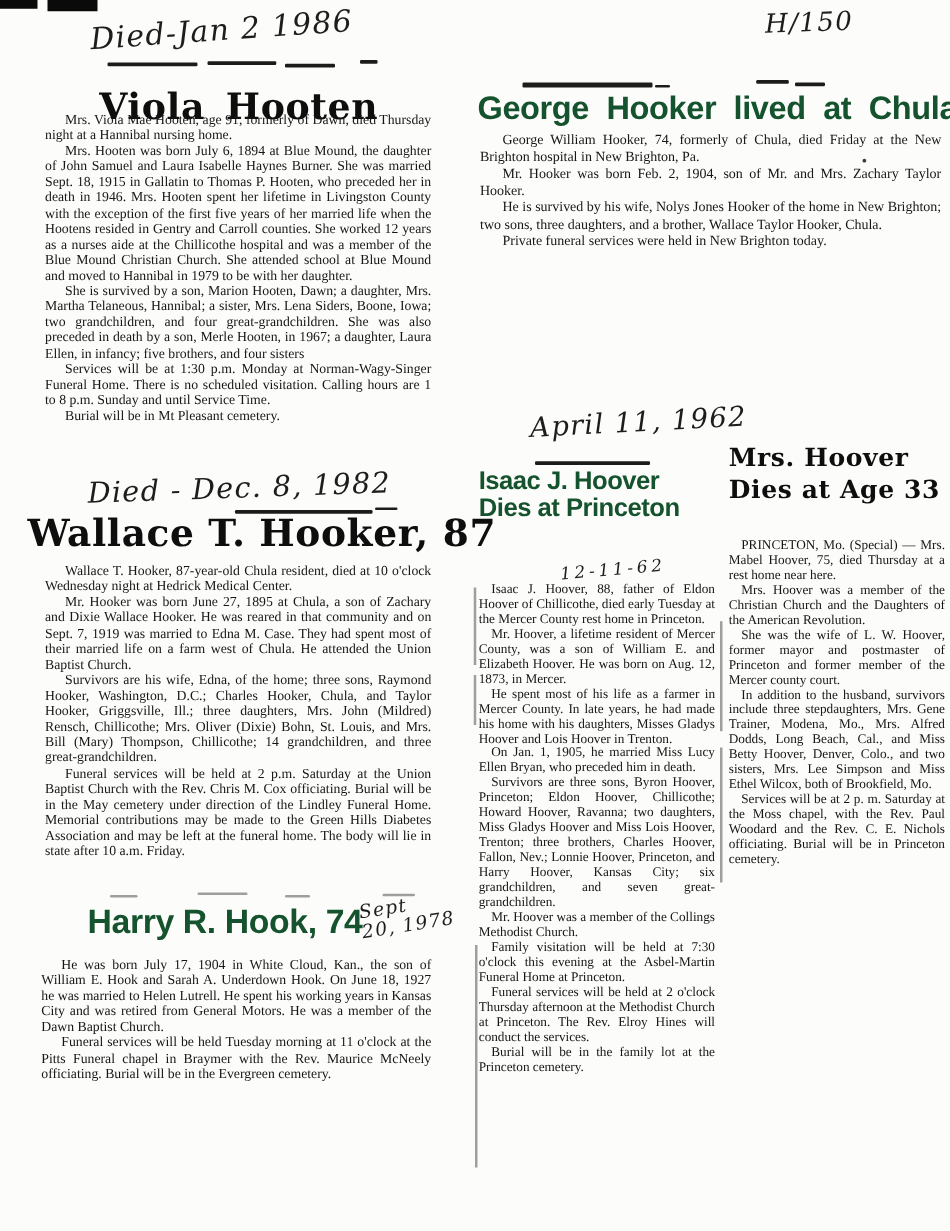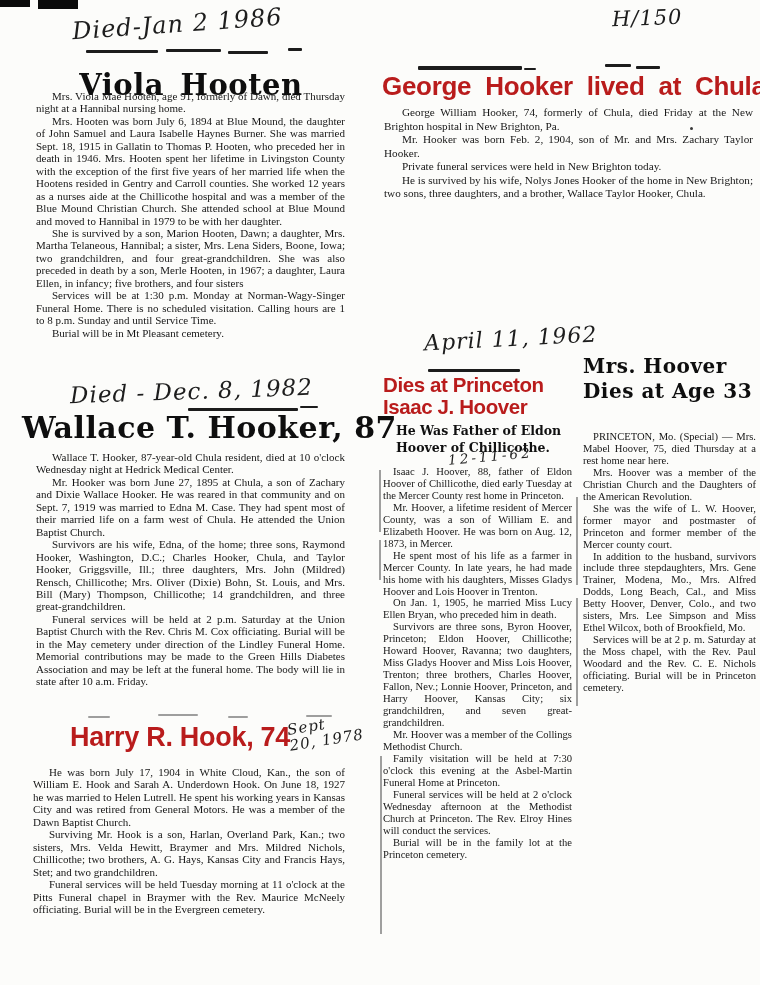--- a/index.html
+++ b/index.html
@@ -9,21 +9,21 @@
     font-family:"Liberation Serif",serif;
   }
   .abs{position:absolute;}
   .rule{position:absolute;background:#1c1c1c;border-radius:1px;}
   .rule.faint{background:#6b6b6b;opacity:.65;}
   .vrule{position:absolute;width:1.5px;background:#606060;opacity:.6;}
   .bar{position:absolute;background:#0a0a0a;}
   .speck{position:absolute;width:3px;height:3px;border-radius:50%;background:#3a3a3a;}
 
   .hl-serif{font-family:"DejaVu Serif",serif;font-weight:700;color:#0e0e0e;}
-  .hl-sans{font-family:"Liberation Sans",sans-serif;font-weight:700;color:#b91c1c;}
+  .hl-sans{font-family:"Liberation Sans",sans-serif;font-weight:700;color:#14532d;}
   .hl-center{text-align:center;white-space:nowrap;}
 
   .hand{
     font-family:"DejaVu Serif",serif;font-style:italic;color:#1d1d1d;
     white-space:nowrap;letter-spacing:1px;
   }
 
   .body{text-align:justify;}
   .body p{margin:0;text-indent:16px;}
   .body-wide{font-size:11px;line-height:12.45px;}
@@ -67,22 +67,22 @@
   <div class="rule" style="left:418px;top:66px;width:104px;height:3.5px;"></div>
   <div class="rule" style="left:524px;top:68px;width:12px;height:2px;"></div>
   <div class="rule" style="left:605px;top:64px;width:26px;height:3px;"></div>
   <div class="rule" style="left:636px;top:66px;width:24px;height:3px;"></div>
 
   <div class="abs hl-sans hl-center" style="left:382px;top:71px;width:374px;font-size:26px;word-spacing:7px;letter-spacing:-.3px;">George Hooker lived at Chula</div>
 
   <div class="abs body body-geo" style="left:384px;top:106px;width:369px;">
       <p>George William Hooker, 74, formerly of Chula, died Friday at the New Brighton hospital in New Brighton, Pa.</p>
       <p>Mr. Hooker was born Feb. 2, 1904, son of Mr. and Mrs. Zachary Taylor Hooker.</p>
+      <p>He is survived by his wife, Nolys Jones Hooker of the home in New Brighton; two sons, three daughters, and a brother, Wallace Taylor Hooker, Chula.</p>
       <p>Private funeral services were held in New Brighton today.</p>
-      <p>He is survived by his wife, Nolys Jones Hooker of the home in New Brighton; two sons, three daughters, and a brother, Wallace Taylor Hooker, Chula.</p>
     </div>
 
   <div class="speck" style="left:690px;top:127px;"></div>
 
   <div class="abs hand" style="left:70px;top:378px;font-size:23px;transform:rotate(-2deg);">Died - Dec. 8, 1982</div>
 
   <div class="rule" style="left:188px;top:408px;width:110px;height:2.5px;"></div>
   <div class="rule" style="left:300px;top:406px;width:18px;height:2px;"></div>
 
   <div class="abs hl-serif hl-center" style="left:22px;top:410px;width:330px;font-size:30px;letter-spacing:.5px;">Wallace T. Hooker, 87</div>
@@ -101,49 +101,44 @@
 
   <div class="abs hl-sans hl-center" style="left:50px;top:722px;width:260px;font-size:27px;letter-spacing:-.3px;">Harry R. Hook, 74</div>
 
   <div class="abs hand" style="left:288px;top:716px;font-size:15px;line-height:16px;transform:rotate(-9deg);">
     <div>Sept</div>
     <div>20, 1978</div>
   </div>
 
   <div class="abs body body-wide" style="left:33px;top:766px;width:312px;">
       <p>He was born July 17, 1904 in White Cloud, Kan., the son of William E. Hook and Sarah A. Underdown Hook. On June 18, 1927 he was married to Helen Lutrell. He spent his working years in Kansas City and was retired from General Motors. He was a member of the Dawn Baptist Church.</p>
-      <p>Surviving Mr. Hook is a son, Harlan, Overland Park, Kan.; two sisters, Mrs. Velda Hewitt, Braymer and Mrs. Mildred Nichols, Chillicothe; two brothers, A. G. Hays, Kansas City and Francis Hays, Stet; and two grandchildren.</p>
       <p>Funeral services will be held Tuesday morning at 11 o'clock at the Pitts Funeral chapel in Braymer with the Rev. Maurice McNeely officiating. Burial will be in the Evergreen cemetery.</p>
     </div>
 
   <div class="abs hand" style="left:424px;top:326px;font-size:22px;transform:rotate(-3deg);">April 11, 1962</div>
 
   <div class="rule" style="left:428px;top:369px;width:92px;height:3px;"></div>
 
   <div class="abs hl-sans" style="left:383px;top:374px;font-size:20.5px;line-height:21.5px;letter-spacing:-.4px;">
+    <div>Isaac J. Hoover</div>
     <div>Dies at Princeton</div>
-    <div>Isaac J. Hoover</div>
   </div>
 
-  <div class="abs subhead" style="left:396px;top:423px;">
-    <div>He Was Father of Eldon</div>
-    <div>Hoover of Chillicothe.</div>
-  </div>
 
   <div class="abs hand" style="left:448px;top:448px;font-size:13.5px;letter-spacing:3px;transform:rotate(-5deg);">12-11-62</div>
 
   <div class="abs body body-col" style="left:383px;top:466px;width:189px;">
       <p>Isaac J. Hoover, 88, father of Eldon Hoover of Chillicothe, died early Tuesday at the Mercer County rest home in Princeton.</p>
       <p>Mr. Hoover, a lifetime resident of Mercer County, was a son of William E. and Elizabeth Hoover. He was born on Aug. 12, 1873, in Mercer.</p>
       <p>He spent most of his life as a farmer in Mercer County. In late years, he had made his home with his daughters, Misses Gladys Hoover and Lois Hoover in Trenton.</p>
       <p>On Jan. 1, 1905, he married Miss Lucy Ellen Bryan, who preceded him in death.</p>
       <p>Survivors are three sons, Byron Hoover, Princeton; Eldon Hoover, Chillicothe; Howard Hoover, Ravanna; two daughters, Miss Gladys Hoover and Miss Lois Hoover, Trenton; three brothers, Charles Hoover, Fallon, Nev.; Lonnie Hoover, Princeton, and Harry Hoover, Kansas City; six grandchildren, and seven great-grandchildren.</p>
       <p>Mr. Hoover was a member of the Collings Methodist Church.</p>
       <p>Family visitation will be held at 7:30 o'clock this evening at the Asbel-Martin Funeral Home at Princeton.</p>
-      <p>Funeral services will be held at 2 o'clock Wednesday afternoon at the Methodist Church at Princeton. The Rev. Elroy Hines will conduct the services.</p>
+      <p>Funeral services will be held at 2 o'clock Thursday afternoon at the Methodist Church at Princeton. The Rev. Elroy Hines will conduct the services.</p>
       <p>Burial will be in the family lot at the Princeton cemetery.</p>
     </div>
 
   <div class="abs hl-serif" style="left:583px;top:354px;font-size:20px;line-height:25px;letter-spacing:.5px;">
     <div>Mrs. Hoover</div>
     <div>Dies at Age 33</div>
   </div>
 
   <div class="abs body body-col" style="left:583px;top:431px;width:173px;">
       <p>PRINCETON, Mo. (Special) — Mrs. Mabel Hoover, 75, died Thursday at a rest home near here.</p>

